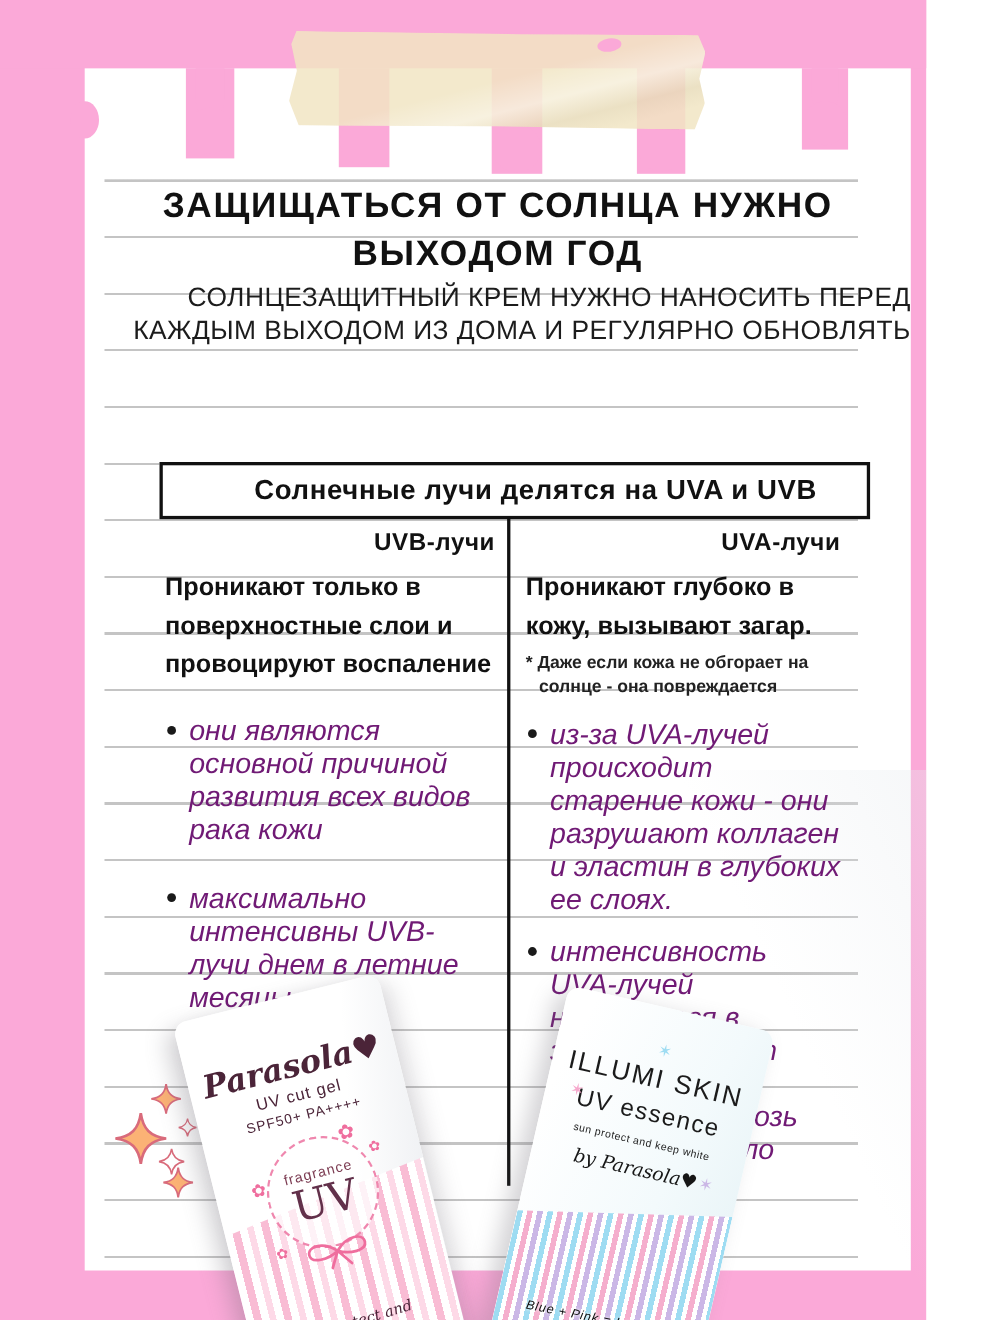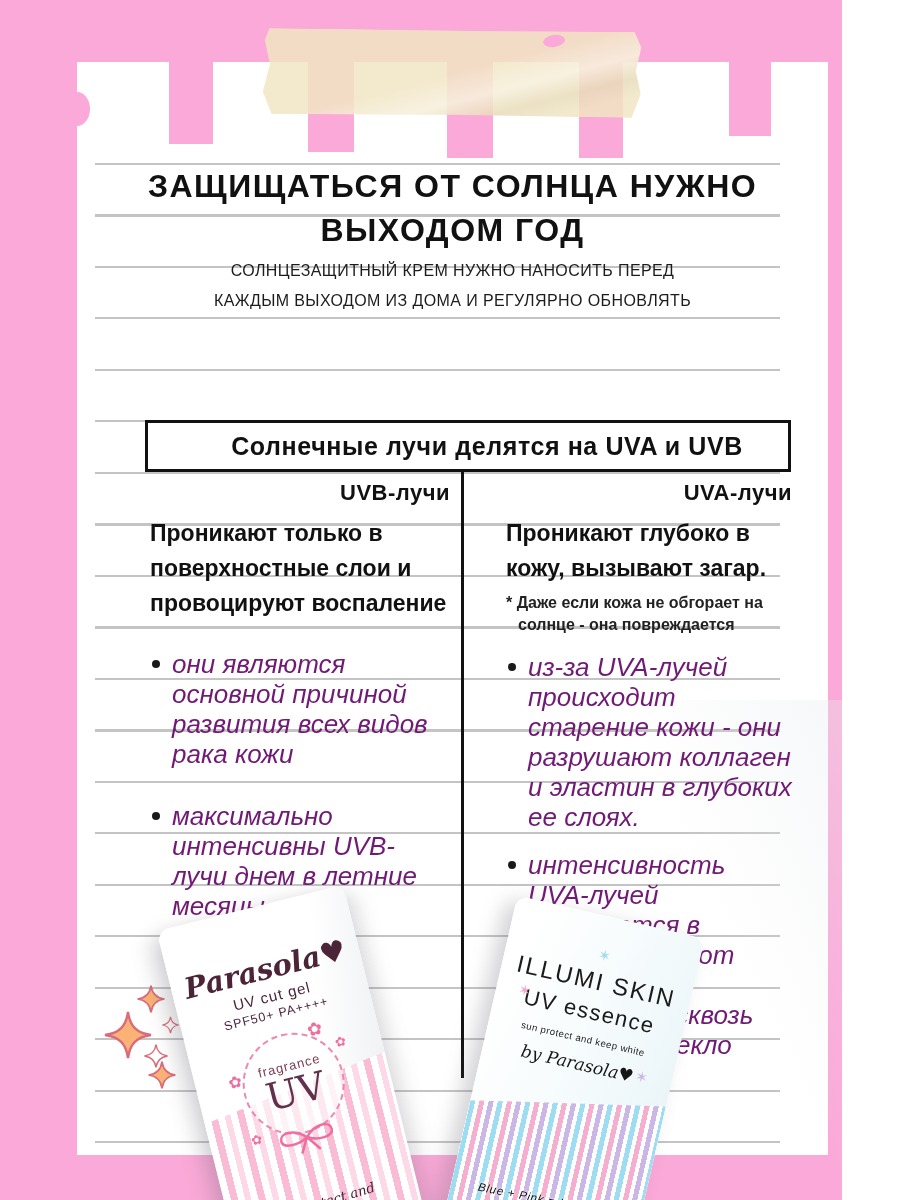--- a/index.html
+++ b/index.html
@@ -25,35 +25,35 @@
     background:
       linear-gradient(165deg, rgba(255,255,255,0) 50%, rgba(255,255,255,0.38) 66%, rgba(90,70,40,0.05) 78%, rgba(255,255,255,0) 88%),
       rgba(241,229,195,0.85);
     clip-path:polygon(1.6% 0,55% 1%,98.2% 0,100% 18%,98.6% 46%,100% 72%,97.6% 100%,50% 98.5%,2.4% 100%,0 74%,1.8% 42%,0.4% 14%);
     box-shadow:3px 4px 7px rgba(120,105,80,0.22);}
   .tape-hole{position:absolute;left:543px;top:35px;width:22px;height:12px;background:#FBA9D8;border-radius:50%;transform:rotate(-8deg);z-index:4;}
 
   
   .title{position:absolute;left:77px;top:164px;width:751px;text-align:center;z-index:2;
     font-size:32px;font-weight:700;color:#111;letter-spacing:1.5px;line-height:44px;}
-  .subtitle{position:absolute;left:77px;top:256px;width:751px;text-align:center;z-index:2;
-    font-size:16px;font-weight:400;color:#1c1c1c;letter-spacing:0.4px;line-height:30px;}
+  .subtitle{position:absolute;left:77px;top:256px;width:751px;text-align:right;z-index:2;
+    font-size:24px;font-weight:400;color:#1c1c1c;letter-spacing:0.4px;line-height:30px;}
 
   .spf-box{position:absolute;left:145px;top:312px;width:608px;height:76px;background:#FBAFDA;z-index:2;
     display:flex;flex-direction:column;justify-content:center;text-align:center;}
   .spf-box div{font-size:24px;font-weight:700;color:#ffffff;line-height:35px;letter-spacing:0.3px;}
 
   .table-title{position:absolute;left:145px;top:420px;width:602px;height:46px;background:#ffffff;border:3px solid #111;z-index:2;
     display:flex;align-items:center;justify-content:center;font-size:25px;font-weight:700;color:#111;letter-spacing:0.6px;padding-left:38px;}
 
   .divider{position:absolute;left:461px;top:471px;width:3px;height:607px;background:#111;z-index:2;}
 
   .col{position:absolute;z-index:2;color:#222;}
   .col-left{left:150px;top:480px;width:300px;}
-  .col-right{left:506px;top:480px;width:286px;}
+  .col-right{left:478px;top:480px;width:286px;}
   .col-head{text-align:right;font-size:22px;font-weight:700;color:#111;letter-spacing:0.5px;}
   .col-lead{margin-top:10px;font-size:23px;font-weight:700;color:#111;line-height:35px;}
   .col-note{margin-top:6px;font-size:16px;font-weight:700;color:#222;line-height:22px;}
   .col-note .n2{padding-left:12px;}
   .bullet{display:flex;margin-top:24px;font-size:26px;line-height:30px;color:#701a75;font-style:italic;}
   .bullet .dot{flex:0 0 auto;width:8px;height:8px;border-radius:50%;background:#1a1a1a;margin:11px 12px 0 2px;}
 
   
   .sparkle{position:absolute;z-index:3;}
 

